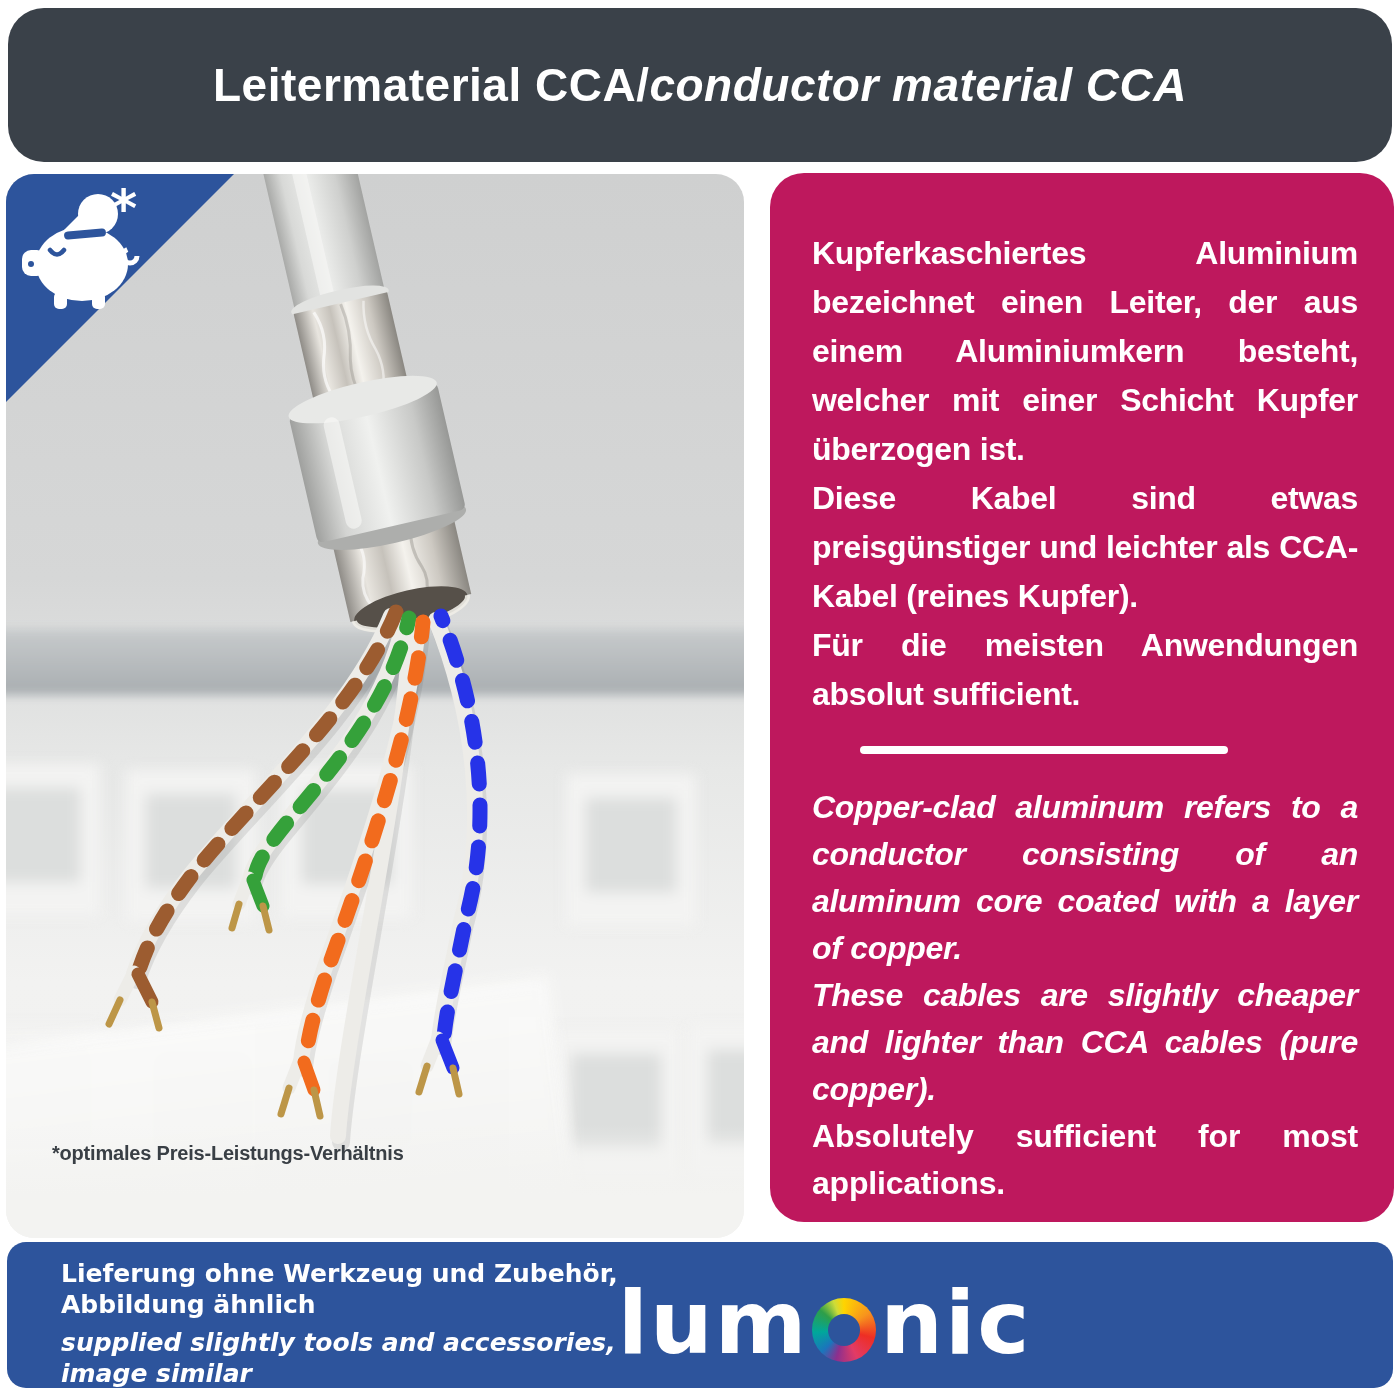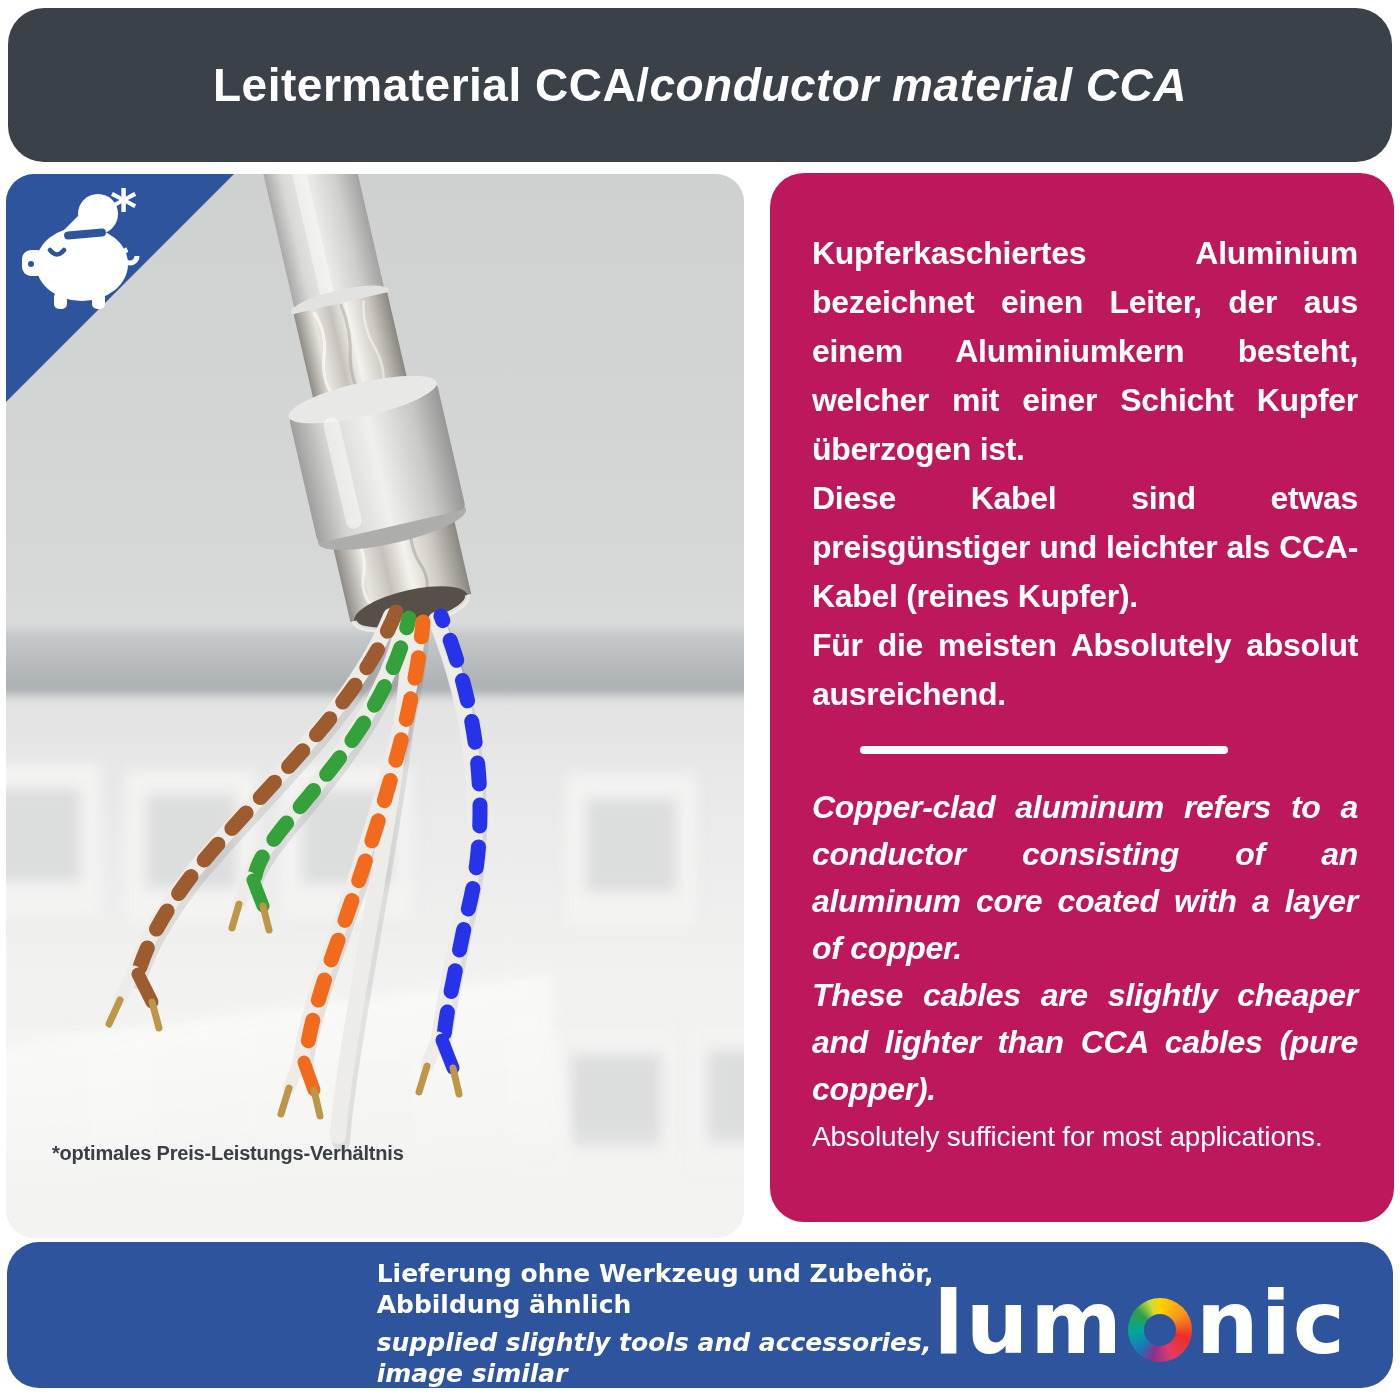--- a/index.html
+++ b/index.html
@@ -37,26 +37,26 @@
   
   .info {
     position:absolute; left:770px; top:173px; width:624px; height:1049px;
     background:#be185d; border-radius:34px; box-sizing:border-box;
     padding:56px 36px 0 42px; color:#ffffff;
   }
   .info p { margin:0; text-align:justify; }
   .info p.de { font-size:32px; line-height:49px; font-weight:700; letter-spacing:-0.3px; }
   .info .divider { width:368px; height:8px; border-radius:4px; background:#ffffff; margin:27px 0 30px 48px; }
   .info p.en { font-size:32px; line-height:47px; font-weight:700; font-style:italic; letter-spacing:-0.3px; }
-  .info p.en-reg { font-size:28px; line-height:47px; font-weight:400; letter-spacing:-0.2px; }
+  .info p.en-reg { font-size:32px; line-height:47px; font-weight:700; letter-spacing:-0.2px; }
   
   .footer {
     position:absolute; left:7px; top:1242px; width:1386px; height:146px;
-    background:#2d549c; border-radius:32px; box-sizing:border-box;
-    display:flex; align-items:center; justify-content:flex-end;
+    background:#2d549c; border-radius:19px; box-sizing:border-box;
+    display:flex; align-items:center; justify-content:flex-start;
     padding:16px 46px 0 54px; color:#ffffff;
   }
   .fnotes { font-family:"DejaVu Sans", sans-serif; }
   .fnotes .fn-de { font-size:25px; line-height:31px; font-weight:700; }
   .fnotes .fn-en { font-size:25px; line-height:31px; font-weight:700; font-style:italic; }
   .fnotes .gap { height:7px; }
   .logo {
     display:flex; align-items:center; font-family:"DejaVu Sans", sans-serif;
     font-size:88px; font-weight:700; color:#ffffff; letter-spacing:2px; line-height:1;
   }
@@ -207,21 +207,21 @@
     </svg>
 
     <div class="caption">
       <div class="cap1">*optimales Preis-Leistungs-Verhältnis</div>
     </div>
   </section>
 
   <aside class="info">
     <p class="de">Kupferkaschiertes Aluminium bezeichnet einen Leiter, der aus einem Aluminiumkern besteht, welcher mit einer Schicht Kupfer überzogen ist.</p>
     <p class="de">Diese Kabel sind etwas preisgünstiger und leichter als CCA-Kabel (reines Kupfer).</p>
-    <p class="de">Für die meisten Absolutely absolut ausreichend.</p>
+    <p class="de">Für die meisten Anwendungen absolut sufficient.</p>
     <div class="divider"></div>
     <p class="en">Copper-clad aluminum refers to a conductor consisting of an aluminum core coated with a layer of copper.</p>
     <p class="en">These cables are slightly cheaper and lighter than CCA cables (pure copper).</p>
     <p class="en-reg">Absolutely sufficient for most applications.</p>
   </aside>
 
   <footer class="footer">
     <div class="fnotes">
       <div class="fn-de">Lieferung ohne Werkzeug und Zubehör,</div>
       <div class="fn-de">Abbildung ähnlich</div>

